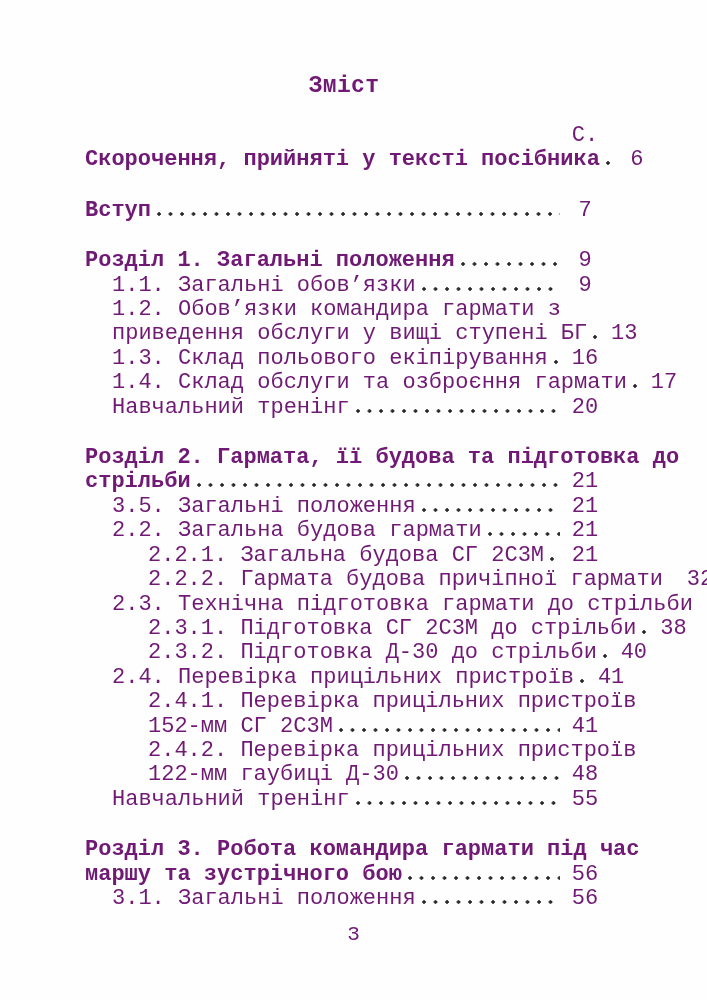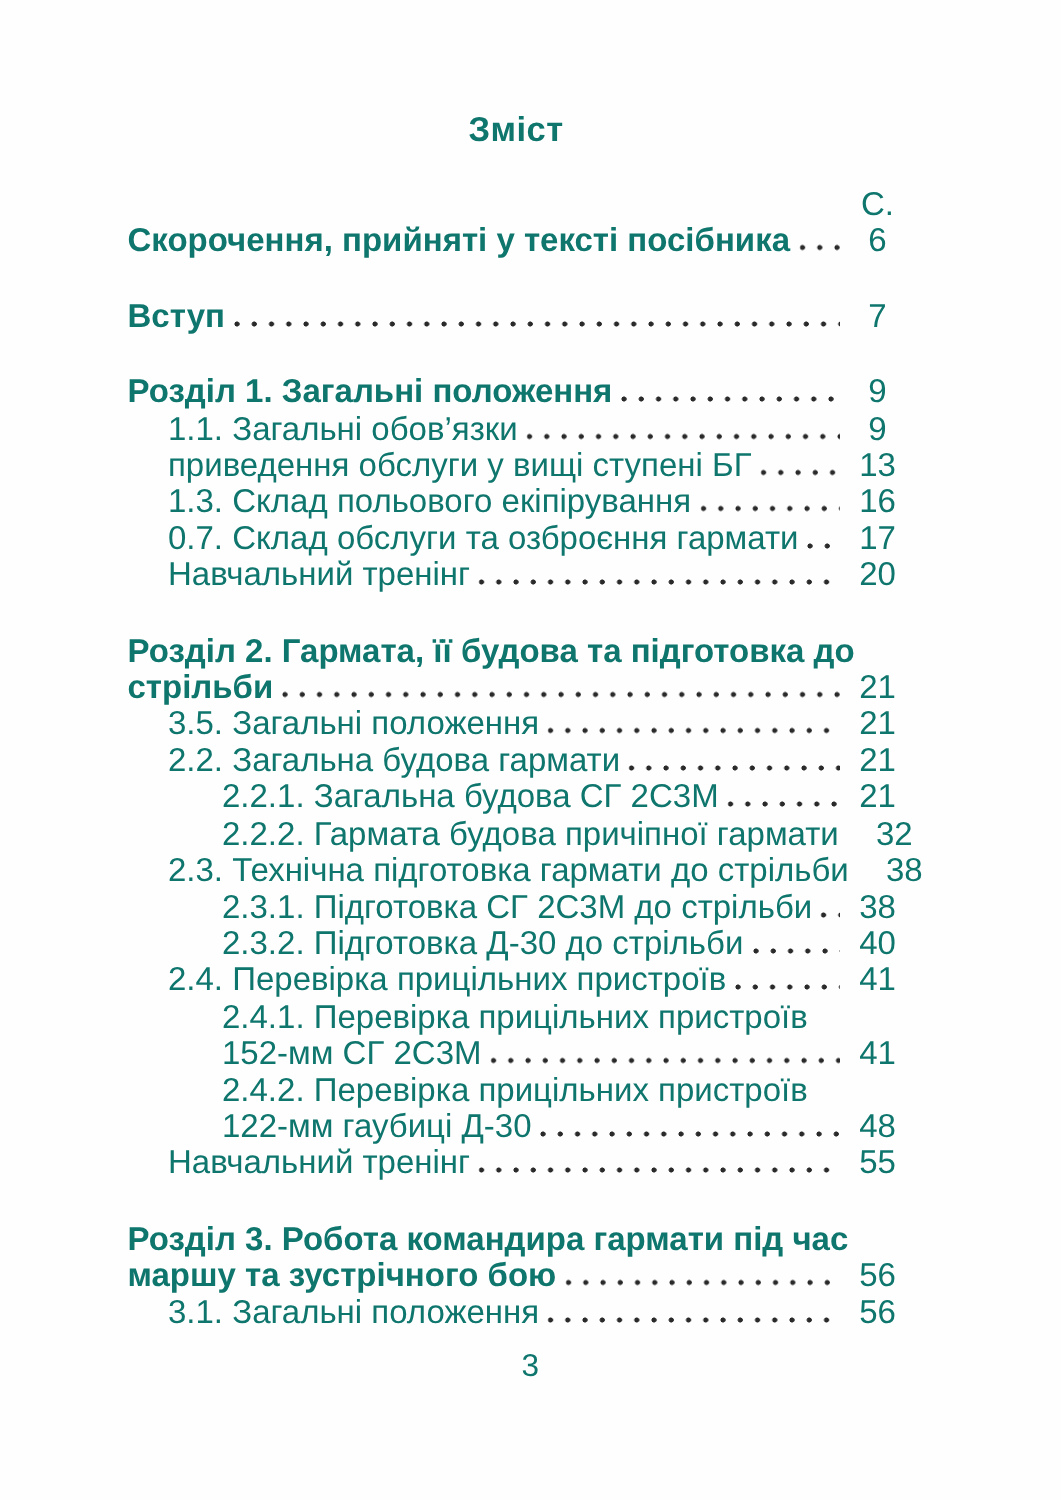--- a/index.html
+++ b/index.html
@@ -1,22 +1,22 @@
 <!DOCTYPE html>
 <html lang="uk"><head>
 <meta charset="utf-8">
 <style>
   html, body { margin: 0; padding: 0; background: #ffffff; }
   .page {
     position: relative;
     width: 707px;
     height: 1000px;
     background: #fefefe;
-    font-family: Liberation Sans, sans-serif;
-    color: #0f766e;
+    font-family: Liberation Mono, monospace;
+    color: #701a75;
     overflow: hidden;
     box-sizing: border-box;
   }
   .content {
     padding: 72px 104px 0 85px;
   }
   .title {
     margin: 0;
     text-align: center;
     font-size: 23px;
@@ -93,35 +93,39 @@
       <span class="leader"></span>
       <span class="num">9</span>
     </div>
 
     <div class="row lvl1">
       <span class="t">1.1. Загальні обов’язки</span>
       <span class="leader"></span>
       <span class="num">9</span>
     </div>
 
+    <div class="row lvl1 nopage">
+      <span class="t">1.2. Обов’язки командира гармати з</span>
+
+    </div>
 
     <div class="row lvl1">
       <span class="t">приведення обслуги у вищі ступені БГ</span>
       <span class="leader"></span>
       <span class="num">13</span>
     </div>
 
     <div class="row lvl1">
       <span class="t">1.3. Склад польового екіпірування</span>
       <span class="leader"></span>
       <span class="num">16</span>
     </div>
 
     <div class="row lvl1">
-      <span class="t">0.7. Склад обслуги та озброєння гармати</span>
+      <span class="t">1.4. Склад обслуги та озброєння гармати</span>
       <span class="leader"></span>
       <span class="num">17</span>
     </div>
 
     <div class="row lvl1">
       <span class="t">Навчальний тренінг</span>
       <span class="leader"></span>
       <span class="num">20</span>
     </div>
 

